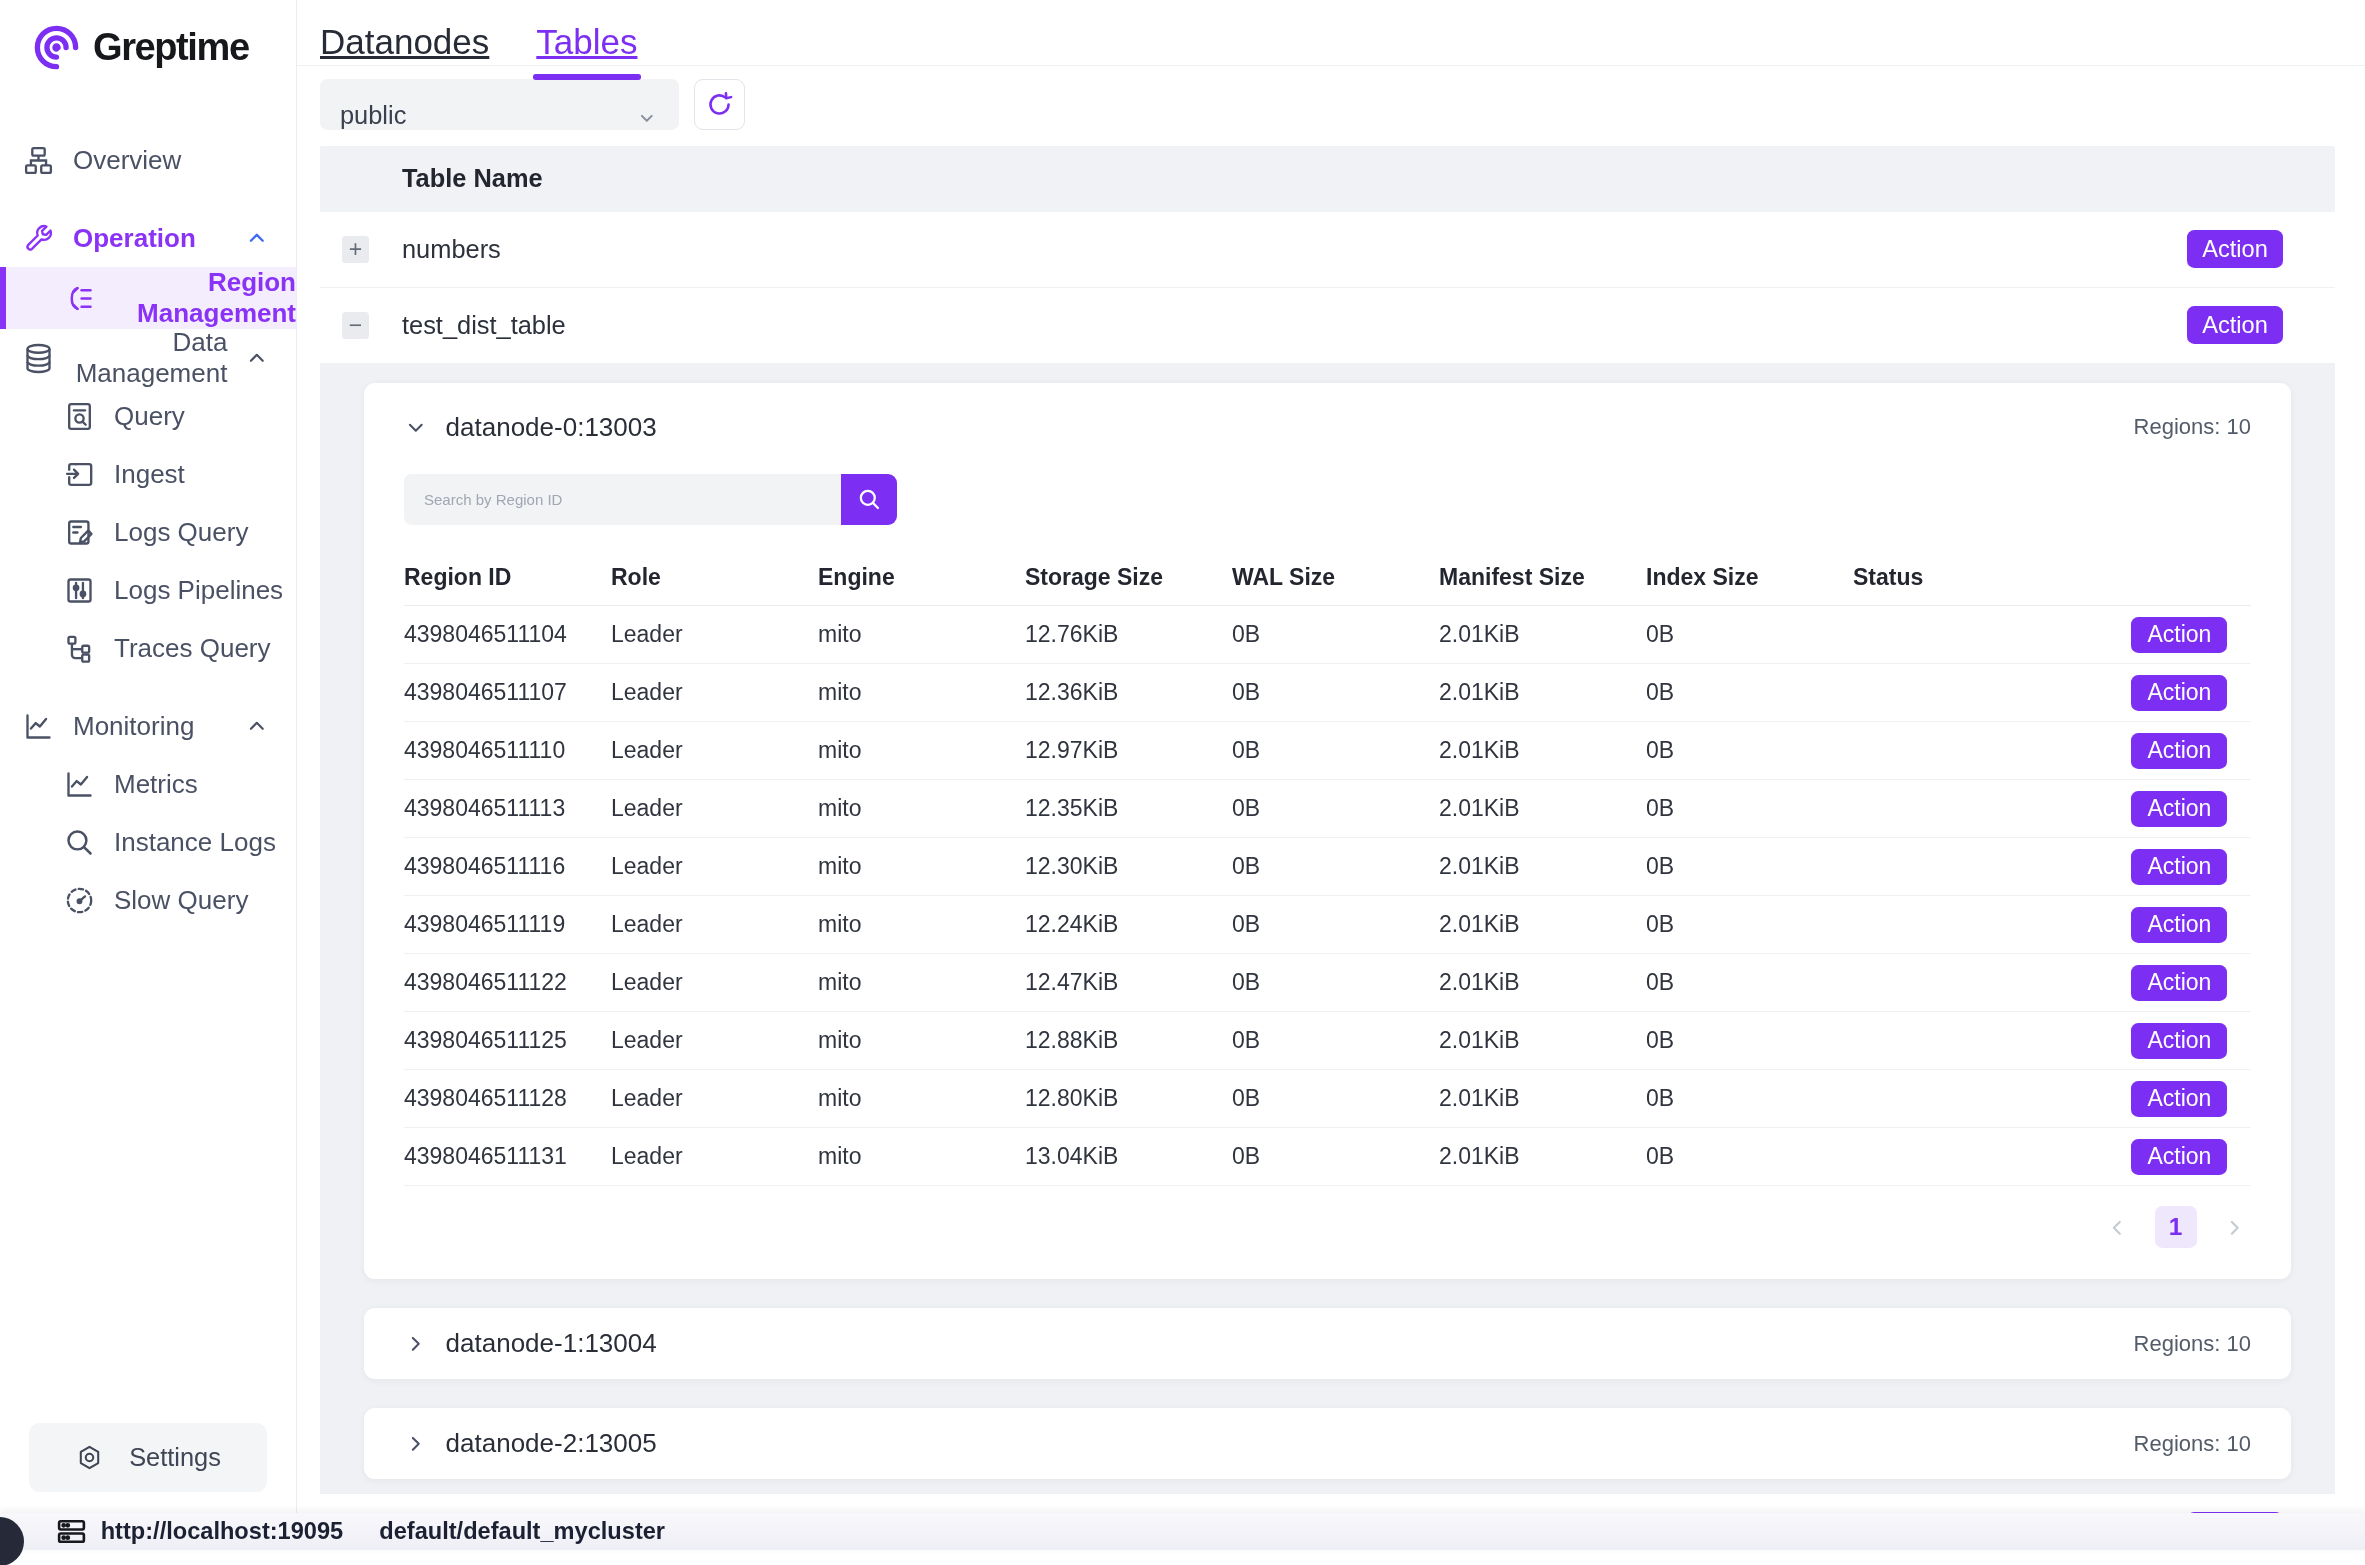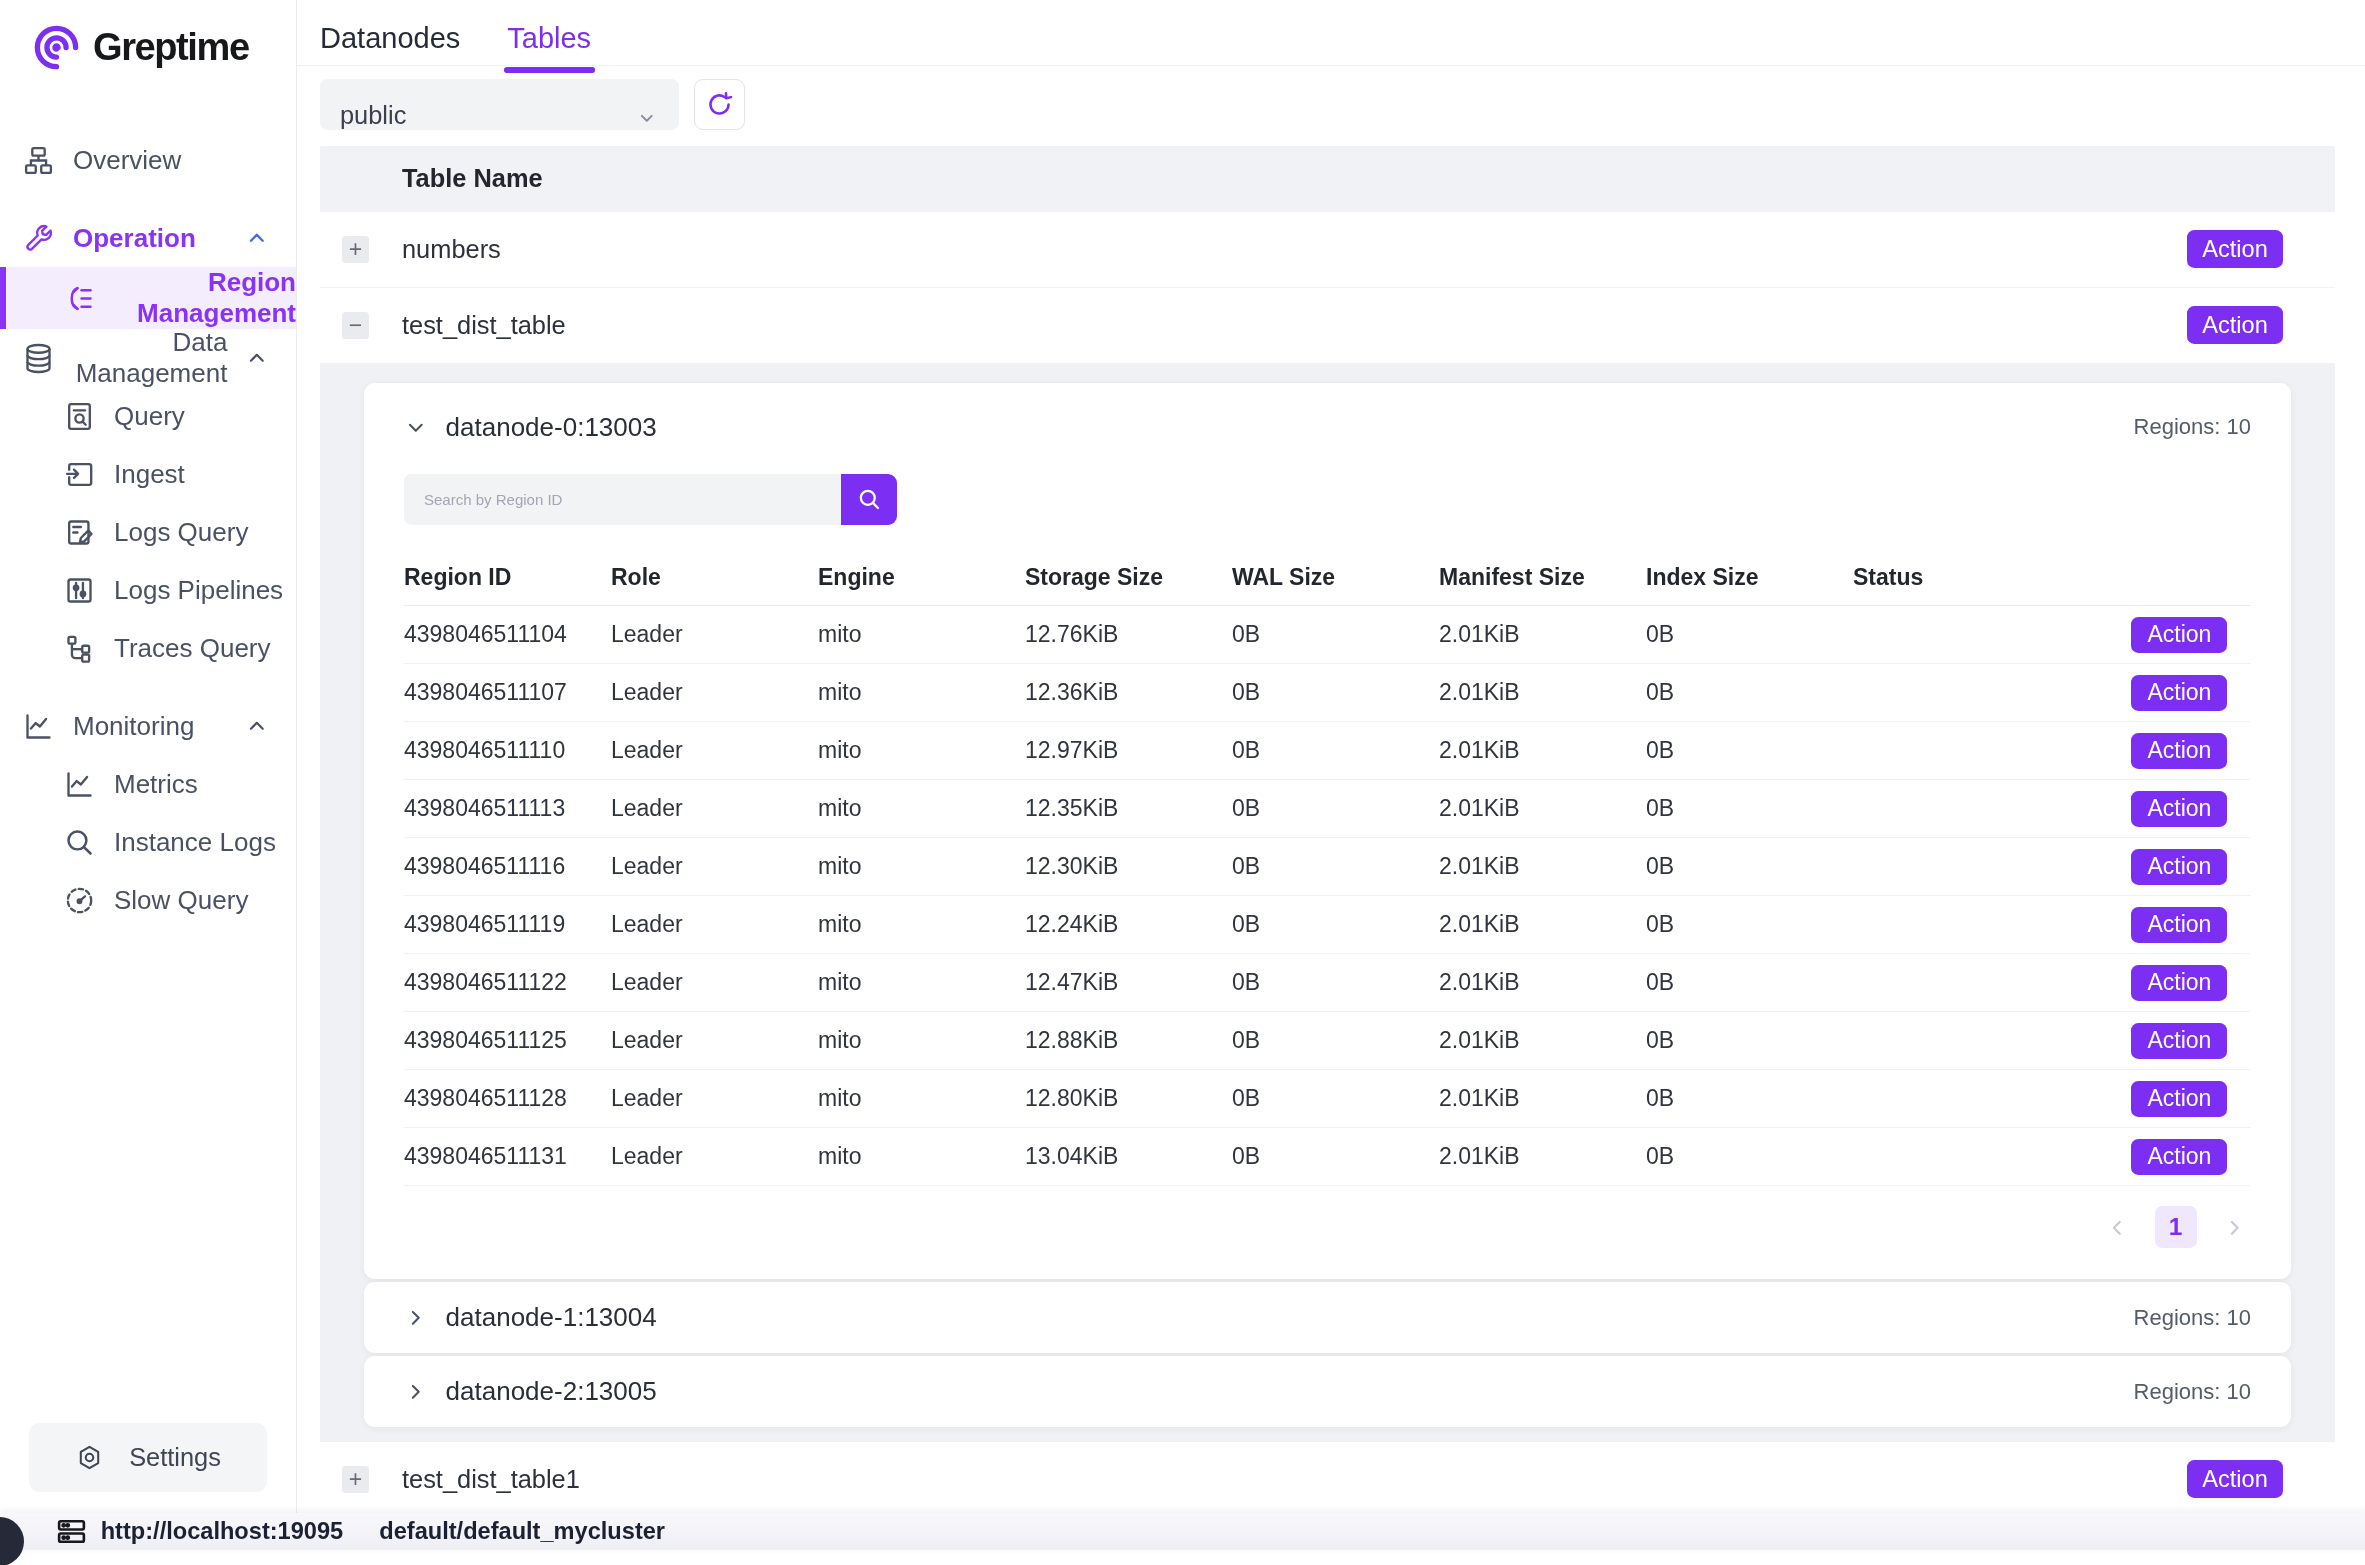--- a/index.html
+++ b/index.html
@@ -21,21 +21,21 @@
   .nav-item.purple { color:#8a32f5; font-weight:700; }
   .nav-item.active { background:#f3edfe; color:#8a32f5; font-weight:700; height:62px; }
   .nav-item.active::before { content:""; position:absolute; left:0; top:0; bottom:0; width:6.3px; background:#8a32f5; }
   .nav-gap { height:20px; }
   .settings-btn { margin:0 29px 36px; height:69px; background:#f4f5f7; border:none; border-radius:11px;
     display:flex; align-items:center; justify-content:center; gap:25px; font-size:25.4px; color:#3f4554; cursor:pointer; font-family:inherit; }
 
   
   .main { flex:1; display:flex; flex-direction:column; min-width:0; }
   .tabbar { height:66px; min-height:66px; border-bottom:1.8px solid #eef0f3; display:flex; align-items:flex-start; padding:22px 0 0 23px; gap:47px; }
-  .tab { font-size:29px; color:#262b36; position:relative; padding-bottom:16.3px; cursor:pointer; }
+  .tab { font-size:35px; color:#262b36; position:relative; padding-bottom:16.3px; cursor:pointer;text-decoration:underline; }
   .tab.active { color:#7c2ff2; }
   .tab.active::after { content:""; position:absolute; left:-3.6px; right:-3.6px; bottom:-1.8px; height:6.3px; background:#7c2ff2; border-radius:2.7px; }
 
   .content { flex:1; padding:12.7px 31px 0 23px; overflow:hidden; }
 
   .toolbar { display:flex; gap:14.5px; }
   .schema-select { width:359px; height:51px; background:#f2f3f5; border-radius:7.3px; display:flex; align-items:flex-end; padding:0 20px; font-size:25.4px; color:#3a404d; cursor:pointer; }
   .schema-select .chev { margin-left:auto; }
   .refresh-btn { width:51px; height:51px; background:#fff; border:1.8px solid #e2e4e9; border-radius:9px; display:flex; align-items:center; justify-content:center; cursor:pointer; }
 
@@ -45,21 +45,21 @@
   .trow { height:76px; display:flex; align-items:center; border-bottom:1.8px solid #f0f1f4; background:#fff; }
   .expander { width:27px; height:27px; margin-left:22px; background:#e9ebee; border:none; border-radius:3.6px; color:#646b78; font-size:23px; line-height:1;
     display:flex; align-items:center; justify-content:center; cursor:pointer; font-family:inherit; }
   .tname { margin-left:33px; font-size:25.4px; color:#2c313c; }
   .action-btn { margin-left:auto; margin-right:52px; width:96px; height:38px; background:#7c2ff2; color:#fff; border:none; border-radius:7.3px;
     font-size:23.6px; font-family:inherit; display:flex; align-items:center; justify-content:center; cursor:pointer; }
 
   
   .panel { background:#f0f1f4; padding:19px 44px 14.5px; }
   .card { background:#fff; border-radius:11px; padding:29px 40px; box-shadow:0 1.8px 7.3px rgba(30,34,50,.05); }
-  .card + .card { margin-top:3px; }
+  .card + .card { margin-top:29px; }
   .card.collapsed { padding:20px 40px; }
   .card-header { display:flex; align-items:center; gap:18px; }
   .dn-title { font-size:26px; color:#2a2e38; }
   .regions-label { margin-left:auto; font-size:22px; color:#545b69; }
 
   .search-row { margin-top:31px; display:flex; }
   .search-input { width:437px; height:51px; background:#f2f3f5; border:none; border-radius:7.3px 0 0 7.3px; padding:0 20px; font-size:15px; color:#3a404d; font-family:inherit; outline:none; }
   .search-input::placeholder { color:#a0a6b3; }
   .search-btn { width:56px; height:51px; background:#7c2ff2; border:none; border-radius:0 9px 9px 0; display:flex; align-items:center; justify-content:center; cursor:pointer; }
 

